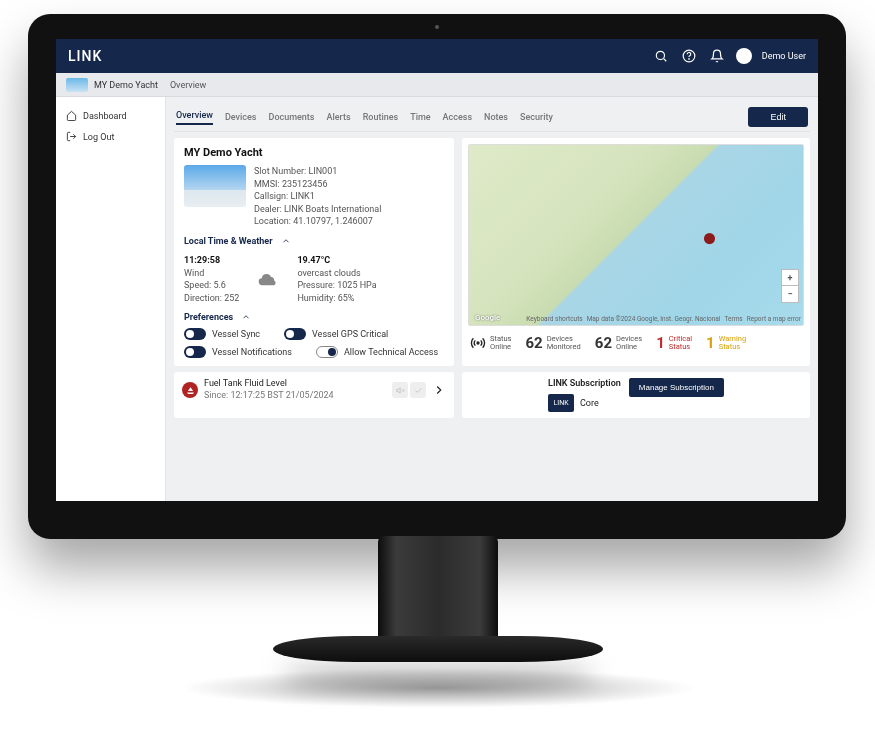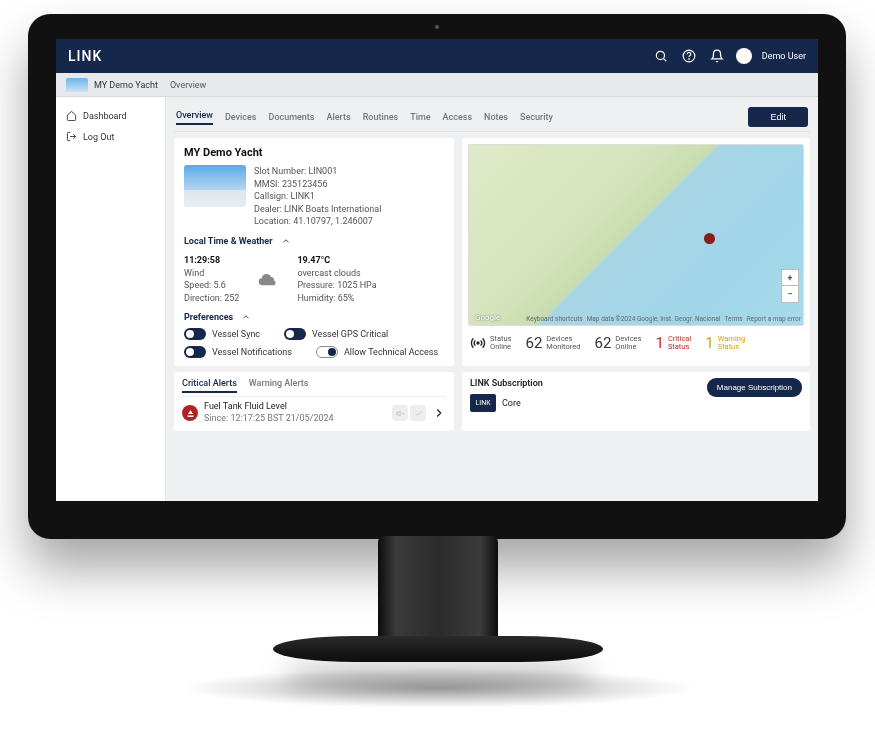--- a/index.html
+++ b/index.html
@@ -131,44 +131,44 @@
     position:relative;
   }
   .zoom{position:absolute;right:4px;bottom:22px;display:flex;flex-direction:column;border:1px solid #bbb;background:#fff}
   .zoom span{width:16px;height:16px;display:flex;align-items:center;justify-content:center;font-weight:700;color:#555;cursor:pointer}
   .zoom span:first-child{border-bottom:1px solid #bbb}
   .map-attrib{position:absolute;bottom:2px;right:2px;left:2px;display:flex;justify-content:flex-end;gap:4px;color:#666;font-size:6.5px;align-items:center}
   .map-attrib span{white-space:nowrap}
   .gmark{position:absolute;bottom:3px;left:6px;color:#fff;font-size:8px;font-weight:500;text-shadow:0 0 2px rgba(0,0,0,.6)}
   .statrow{display:flex;align-items:center;gap:14px;padding:4px 8px 14px;font-size:8px;color:#333}
   .stat{display:flex;align-items:center;gap:4px}
-  .stat .big{font-size:15px;font-weight:400}
+  .stat .big{font-size:15px;font-weight:700}
   .stat.crit .big{color:#c32b2b}
   .stat.crit .lbl{color:#c32b2b}
   .stat.warn .big{color:#d6a20a}
   .stat.warn .lbl{color:#d6a20a}
   .stat .lbl{line-height:1.1;font-size:7.5px;color:#555}
   .bcast-ic{width:16px;height:16px}
 
   
   .lower{display:flex;gap:8px}
   .card{background:#fff;border-radius:3px;padding:6px 8px}
   .alerts-card{flex:0 0 280px}
-  .sub-card{flex:1;display:flex;align-items:flex-start;justify-content:space-between;gap:8px}
+  .sub-card{flex:1;display:flex;align-items:flex-start;justify-content:center;gap:8px}
   .card-tabs{display:flex;gap:12px;border-bottom:1px solid #eee;padding-bottom:3px;margin-bottom:4px}
   .alert-item{display:flex;align-items:center;gap:6px}
   .alert-ico{width:16px;height:16px;border-radius:50%;background:#b12323;display:flex;align-items:center;justify-content:center}
   .alert-ico svg{width:9px;height:9px;fill:#fff}
   .alert-txt{line-height:1.3}
   .chips{margin-left:auto;display:flex;gap:2px}
   .chip{width:16px;height:16px;border-radius:3px;background:#eee;display:flex;align-items:center;justify-content:center;color:#bbb}
   .arrow-go{width:14px;height:14px;color:#222;cursor:pointer}
 
   .link-badge{width:26px;height:18px;background:#15274a;color:#fff;display:flex;align-items:center;justify-content:center;font-size:7px;border-radius:2px}
-  .manage-btn{background:#15274a;color:#fff;border:none;padding:5px 10px;border-radius:9px;font-size:8px;cursor:pointer;white-space:nowrap}
+  .manage-btn{background:#15274a;color:#fff;border:none;padding:5px 10px;border-radius:2px;font-size:8px;cursor:pointer;white-space:nowrap}
 
 </style>
 </head>
 <body>
 
 <div class="monitor-bezel">
   <div class="screen">
 
     <div class="app-header">
       <span class="logo">LINK</span>
@@ -346,24 +346,20 @@
                 <span class="big">1</span>
                 <span class="lbl" style="white-space:pre">Warning
 Status</span>
               </div>
             </div>
           </div>
         </div>
 
         <div class="lower">
           <div class="card alerts-card">
-            <div class="card-tabs">
-              <span class="tab active">Critical Alerts</span>
-              <span class="tab">Warning Alerts</span>
-            </div>
             <div class="alert-item">
               <span class="alert-ico">
                 <svg viewBox="0 0 24 24">
                     <path d="M3 17h18l-2 4H5z M12 3l7 10H5z"></path>
                   </svg>
               </span>
               <div class="alert-txt">
                 <div>Fuel Tank Fluid Level</div>
                 <div style="color:#777"><span>Since:</span> <span>12:17:25 BST 21/05/2024</span></div>
               </div>

